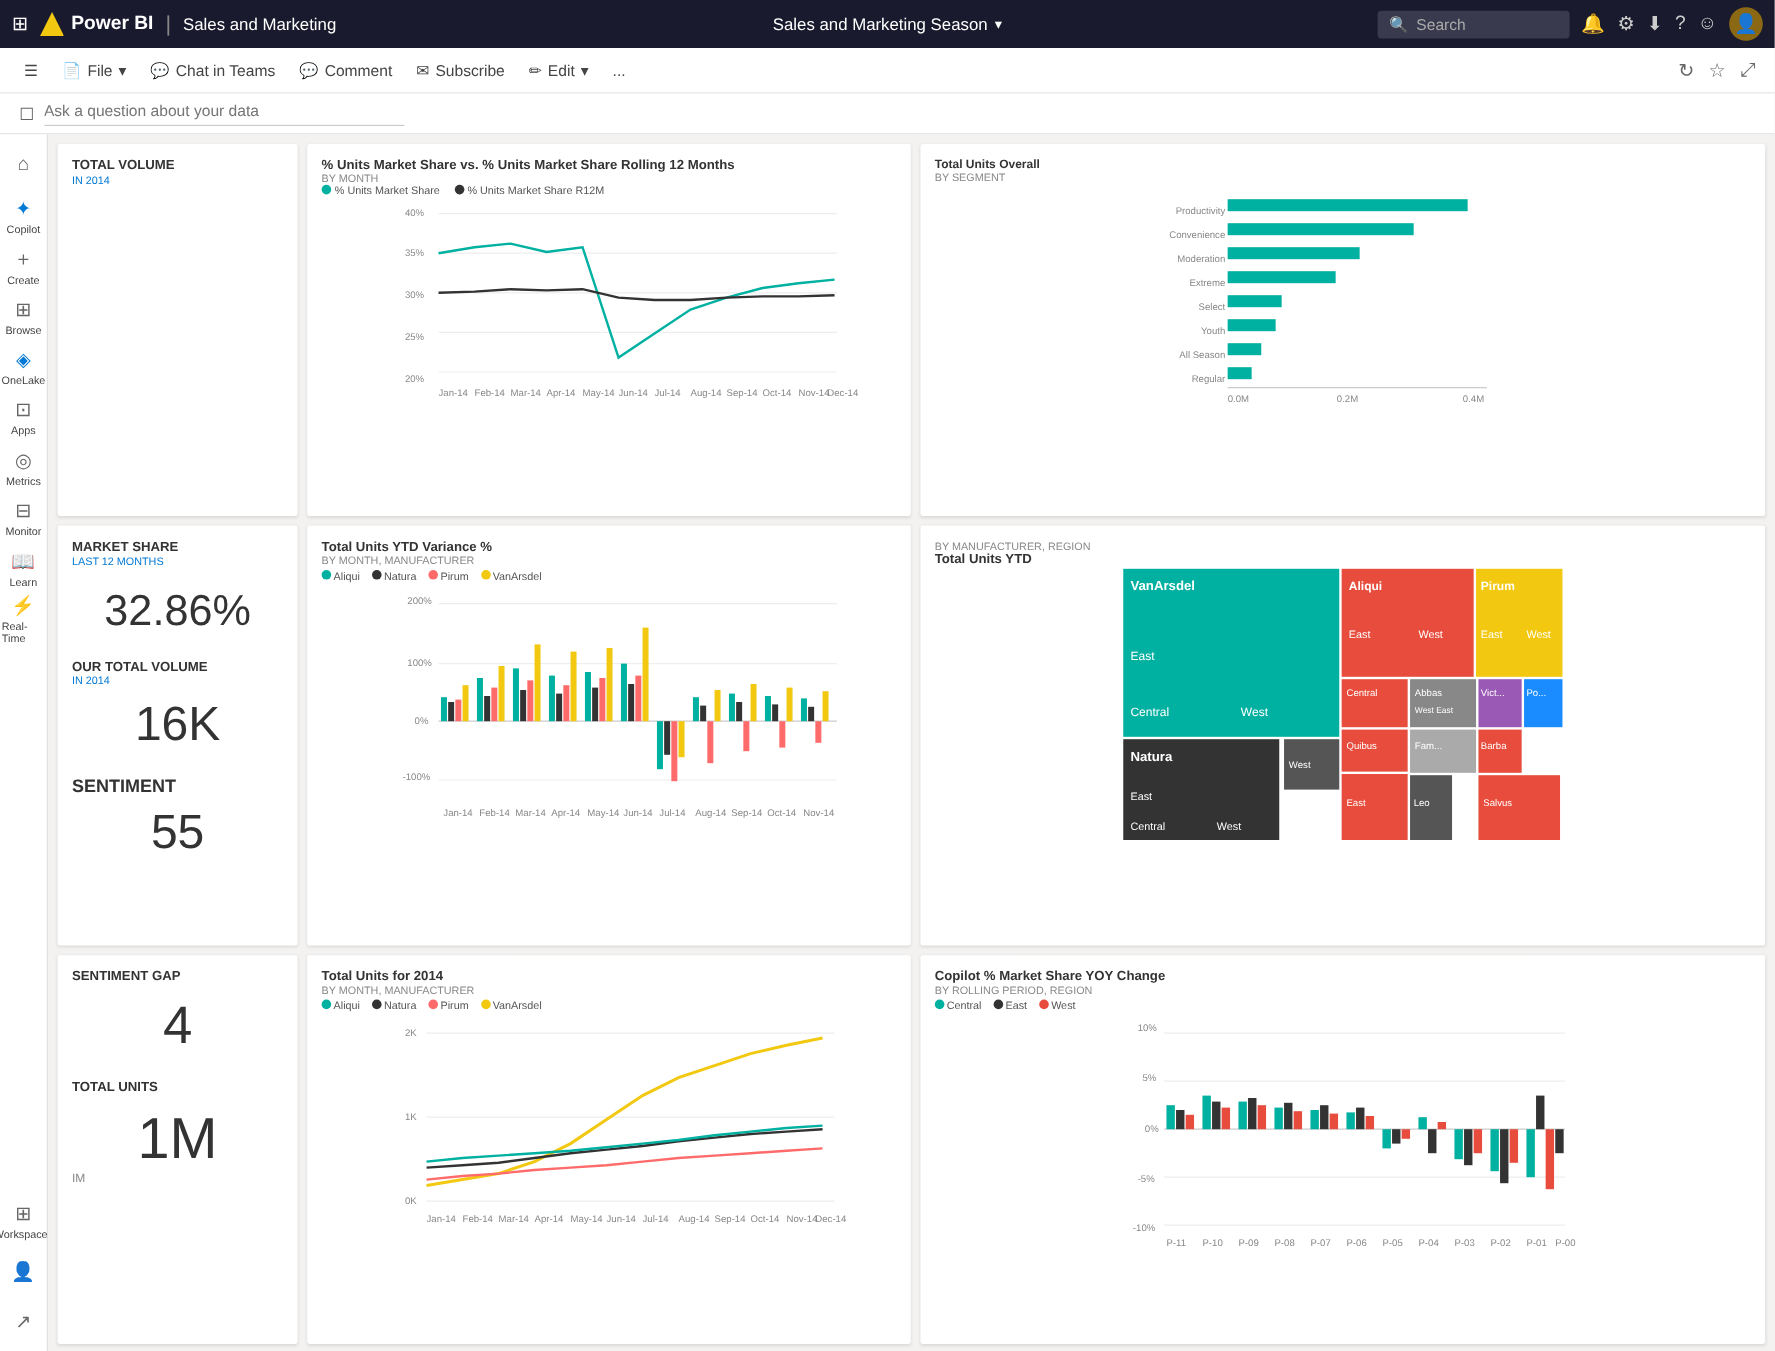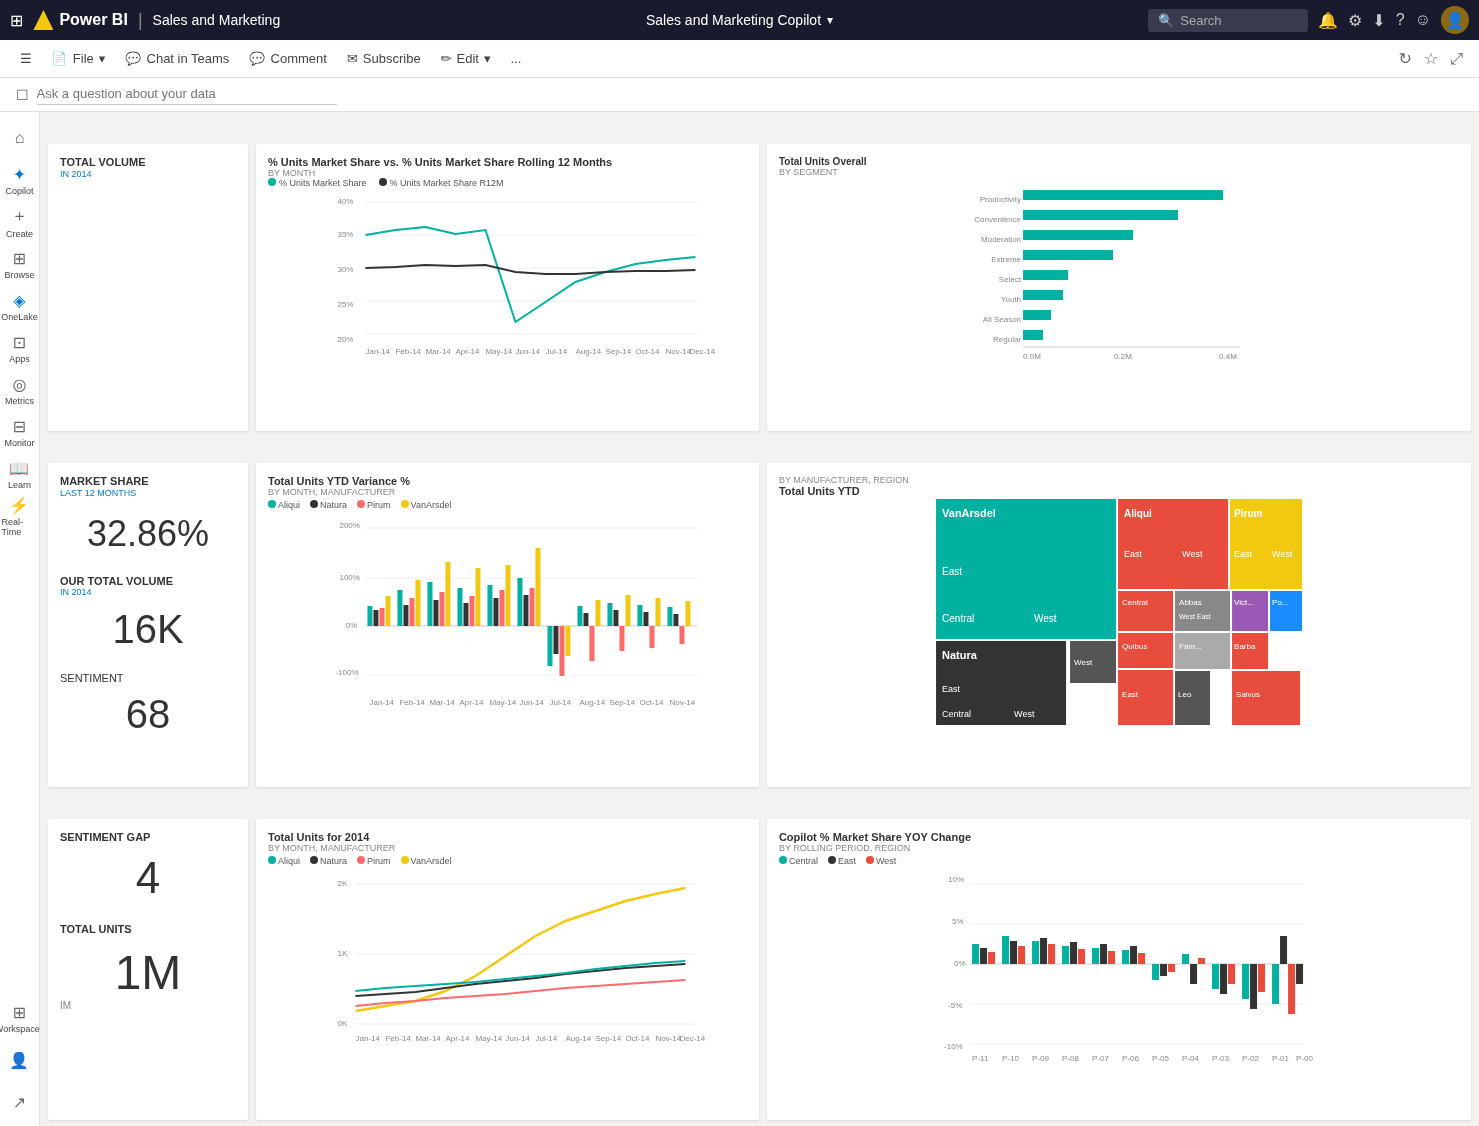--- a/index.html
+++ b/index.html
@@ -63,21 +63,21 @@
       width: 36px; height: 36px; display: flex; flex-direction: column;
       align-items: center; justify-content: center; cursor: pointer;
       border-radius: 3px; color: #666; font-size: 11px; gap: 2px;
     }
     .sidebar-icon .s-icon { font-size: 16px; }
     .sidebar-icon .s-label { font-size: 9px; color: #444; }
 
     
     .card {
       background: white; border-radius: 2px;
-      padding: 12px; box-shadow: 0 1px 3px rgba(0,0,0,0.1); margin-top: 24px;
+      padding: 12px; box-shadow: 0 1px 3px rgba(0,0,0,0.1);
     }
     .card-value { font-size: 48px; font-weight: 200; color: #333; text-align: center; margin-top: 20px; }
     .card-value-sm { font-size: 38px; font-weight: 200; color: #333; text-align: center; margin-top: 10px; }
     .chart-legend { display: flex; gap: 12px; font-size: 9px; color: #555; margin-bottom: 4px; align-items: center; }
     .legend-dot { width: 8px; height: 8px; border-radius: 50%; display: inline-block; margin-right: 3px; }
 
     svg { overflow: visible; }
     .axis-label { font-size: 8px; fill: #888; }
   </style>
 </head>
@@ -87,21 +87,21 @@
   <div class="top-nav-left">
     <span class="grid-icon">⊞</span>
     <div class="powerbi-logo">
       <div class="powerbi-logo-icon"></div>
       <span class="powerbi-text">Power BI</span>
     </div>
     <span class="nav-divider">|</span>
     <span class="nav-app-name" style="color:white;font-size:14px;cursor:pointer;">Sales and Marketing</span>
   </div>
   <div class="nav-center">
-    <span class="nav-report-title">Sales and Marketing Copilot</span>
+    <span class="nav-report-title">Sales and Marketing Season</span>
     <span class="nav-chevron">▾</span>
   </div>
   <div class="nav-right">
     <div class="search-box">
       <span style="color:#aaa;font-size:13px;">🔍</span>
       <input type="text" placeholder="Search" style="">
     </div>
     <span class="nav-icon">🔔</span>
     <span class="nav-icon">⚙</span>
     <span class="nav-icon">⬇</span>
@@ -290,22 +290,22 @@
     <div class="card">
       <div style="font-size:11px;font-weight:600;color:#333;text-transform:uppercase;">Market Share</div>
       <div style="font-size:9px;color:#0078d4;text-transform:uppercase;margin-top:1px;">LAST 12 MONTHS</div>
       <div class="card-value-sm" style="font-size:36px;margin-top:15px;">32.86%</div>
       <div style="margin-top:20px;">
         <div style="font-size:11px;font-weight:600;color:#333;text-transform:uppercase;">Our Total Volume</div>
         <div style="font-size:9px;color:#0078d4;text-transform:uppercase;">IN 2014</div>
         <div style="font-size:40px;font-weight:200;color:#333;text-align:center;margin-top:10px;">16K</div>
       </div>
       <div style="margin-top:20px;">
-        <div style="font-size:11px;font-weight:400;color:#333;text-transform:uppercase;">Sentiment</div>
-        <div style="font-size:40px;font-weight:200;color:#333;text-align:center;margin-top:8px;">68</div>
+        <div style="font-size:15px;font-weight:700;color:#333;text-transform:uppercase;">Sentiment</div>
+        <div style="font-size:40px;font-weight:200;color:#333;text-align:center;margin-top:8px;">55</div>
       </div>
     </div>
 
     <div class="card">
       <div style="font-size:11px;font-weight:600;color:#333;">Total Units YTD Variance %</div>
       <div style="font-size:9px;color:#888;text-transform:uppercase;">BY MONTH, MANUFACTURER</div>
       <div style="display:flex;gap:10px;font-size:9px;color:#555;margin-top:3px;">
         <span><span style="display:inline-block;width:8px;height:8px;border-radius:50%;background:#00b0a0;margin-right:2px;"></span>Aliqui</span>
         <span><span style="display:inline-block;width:8px;height:8px;border-radius:50%;background:#333;margin-right:2px;"></span>Natura</span>
         <span><span style="display:inline-block;width:8px;height:8px;border-radius:50%;background:#ff6b6b;margin-right:2px;"></span>Pirum</span>

